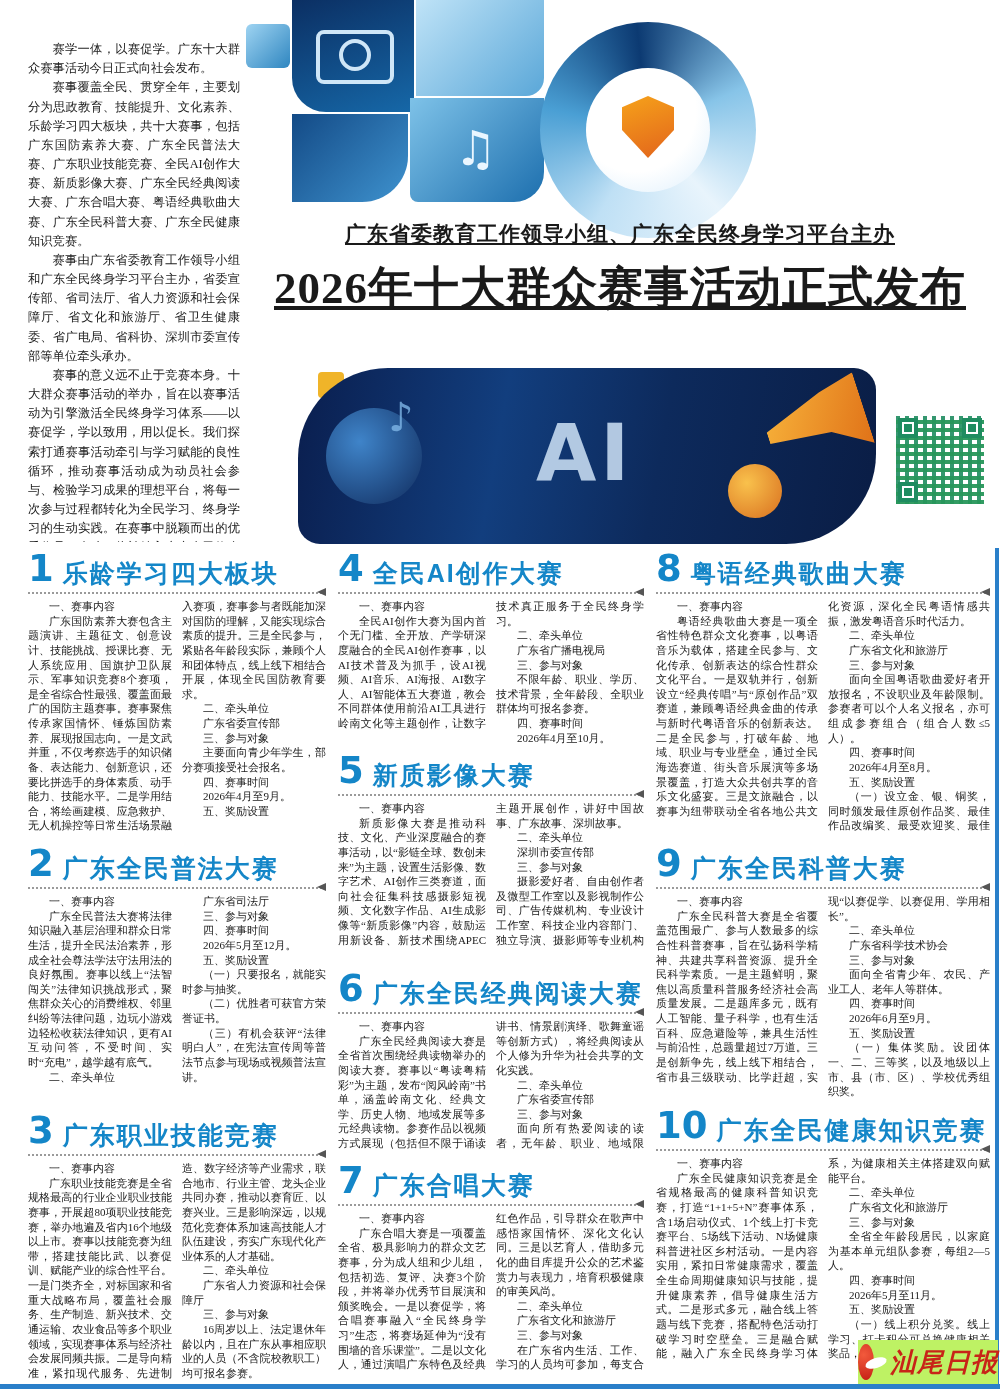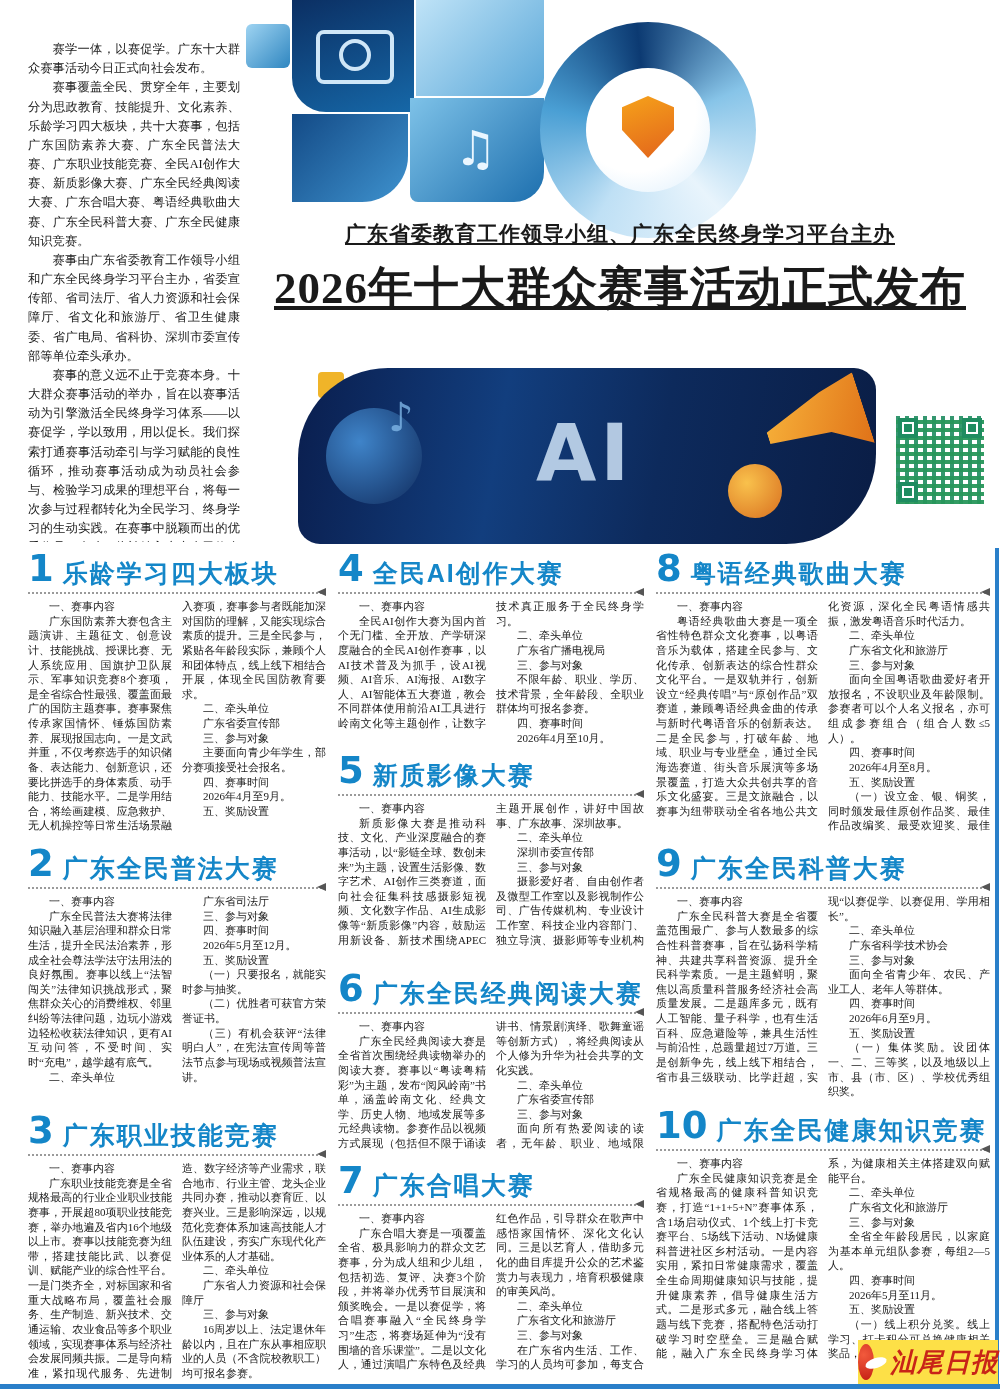--- a/index.html
+++ b/index.html
@@ -64,21 +64,21 @@
              font-size:25px;letter-spacing:2px;color:#1486c8;line-height:1;}
   .sec-rule{position:relative;border-top:2px dotted #9a9a9a;margin:6px 0 5px;}
   .rule-arrow{position:absolute;right:0;top:-6px;width:0;height:0;
               border-right:9px solid #555;border-top:4.5px solid transparent;border-bottom:4.5px solid transparent;}
   .sec-body{height:calc(100% - 53px);overflow:hidden;column-count:2;column-gap:10px;}
   .sec-body p{margin:0;font-size:11px;line-height:1.33;text-align:justify;text-indent:1.9em;}
   .sec-body p.subhead{font-family:"Liberation Sans","DejaVu Sans",sans-serif;font-weight:normal;}
   
   .bottom-rule{position:absolute;left:0;top:1384px;width:1000px;height:5px;background:#2a7fc9;z-index:4;}
   .right-rule{position:absolute;left:995px;top:548px;width:4px;height:836px;background:#2a7fc9;z-index:4;}
-  .paper-logo{position:absolute;left:858px;top:1340px;width:140px;height:44px;z-index:5;background:#fde047;
+  .paper-logo{position:absolute;left:858px;top:1340px;width:140px;height:44px;z-index:5;background:#bef264;
               display:flex;align-items:center;gap:16px;}
   .logo-ball{position:relative;width:36px;height:36px;border-radius:50%;
              background:radial-gradient(circle at 35% 30%,#f25a3c,#c41e14);}
   .logo-ball::after{content:"";position:absolute;left:7px;top:14px;width:22px;height:10px;border-radius:50%;
              background:#fff;transform:rotate(-18deg);}
   .logo-text{font-family:"Liberation Serif","DejaVu Serif",serif;font-weight:bold;font-style:italic;
              font-size:26px;color:#c82418;letter-spacing:1px;white-space:nowrap;}
 </style>
 </head>
 <body>

